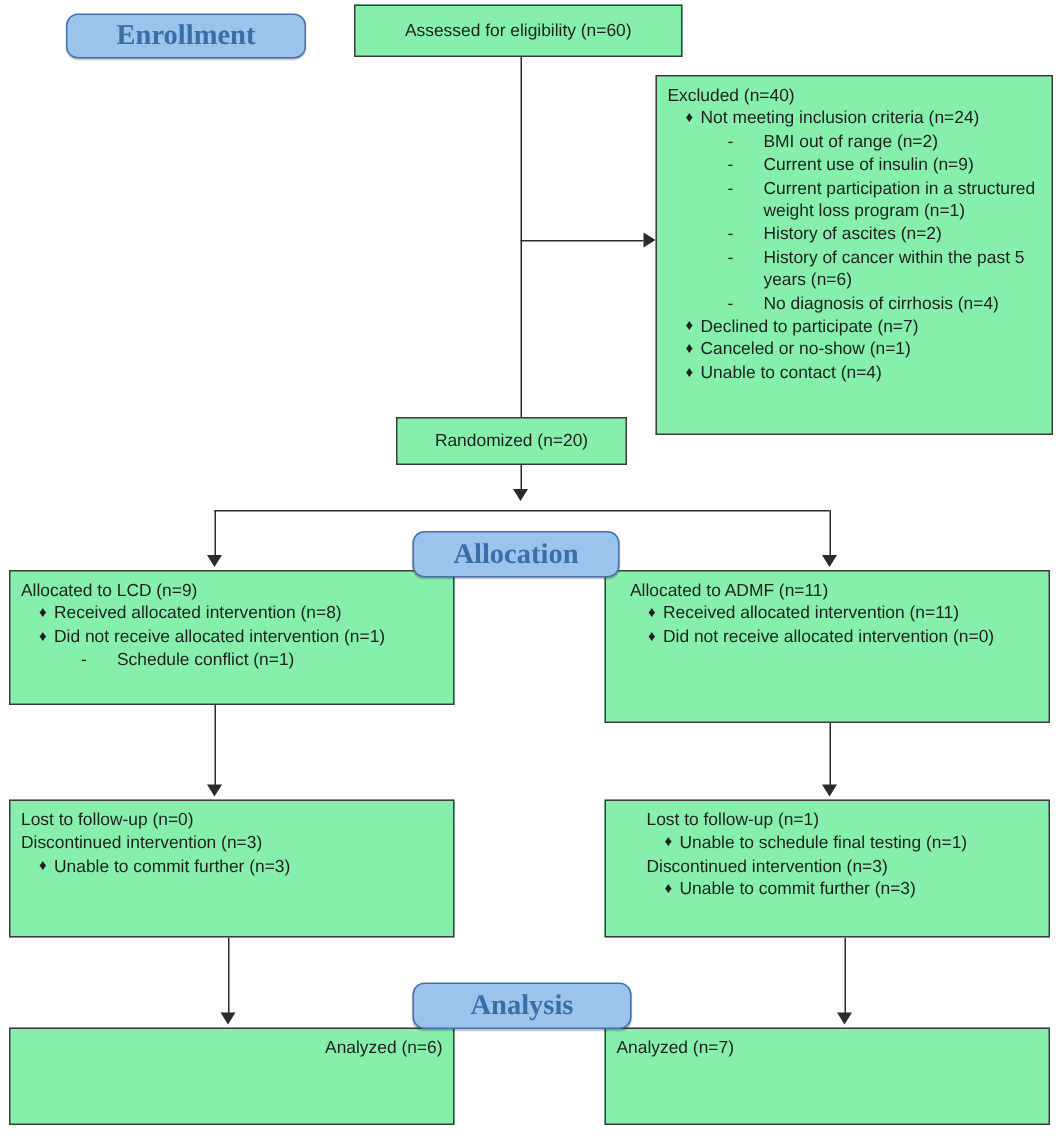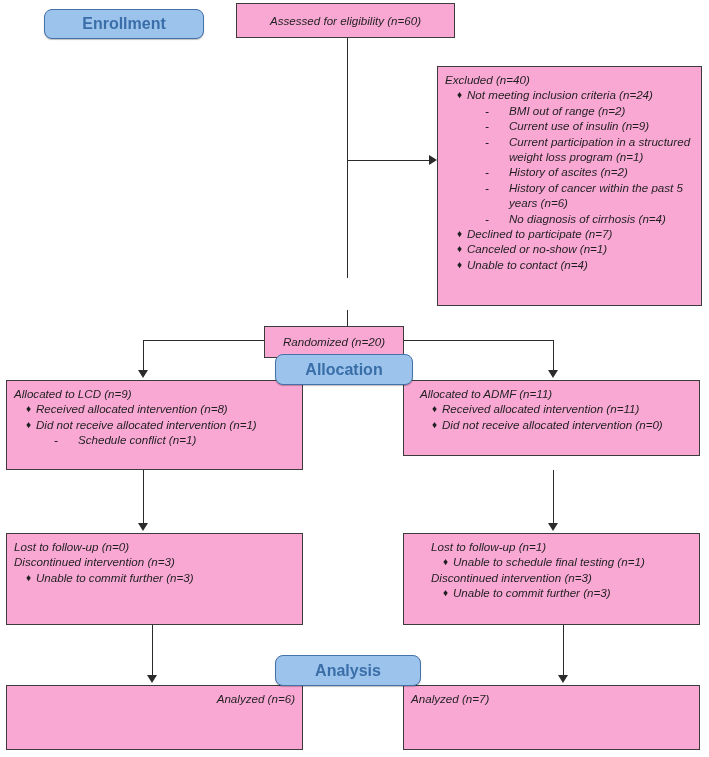--- a/index.html
+++ b/index.html
@@ -15,48 +15,48 @@
     position: relative;
     width: 709px;
     height: 757px;
     background: #ffffff;
     overflow: hidden;
   }
   .box {
     position: absolute;
     box-sizing: border-box;
     border: 1.4px solid #3c3c3c;
-    background: #f9a8d4;
+    background: #86efac;
     font-size: 11.6px;
     line-height: 15.4px;
     color: #1f1f1f;
     padding: 5px 7px 4px 7px;
     z-index: 2;
-    font-style: italic;
   }
   .box.center {
     display: flex;
     align-items: center;
     justify-content: center;
     padding: 0;
   }
   .pill {
     position: absolute;
     box-sizing: border-box;
     background: #9cc3eb;
     border: 1.4px solid #4472a8;
     border-radius: 8px;
     color: #3a6ea8;
-    font-size: 16px;
+    font-size: 19px;
     font-weight: bold;
     display: flex;
     align-items: center;
     justify-content: center;
     z-index: 6;
     box-shadow: 0 1px 1px rgba(0,0,0,0.25);
+    font-family: Liberation Serif, serif;
   }
   .line-v {
     position: absolute;
     width: 0;
     border-left: 1.4px solid #2b2b2b;
     z-index: 1;
   }
   .line-h {
     position: absolute;
     height: 0;
@@ -125,21 +125,21 @@
 
   <div class="box center" style="left:236px; top:3px; width:219px; height:35px;">
     <span>Assessed for eligibility (n=60)</span>
   </div>
 
   <div class="line-v" style="left:347px; top:38px; height:240px;"></div>
 
   <div class="line-h" style="left:347px; top:160px; width:82px;"></div>
   <div class="arrow-right" style="left:429px; top:155px;"></div>
 
-  <div class="box" style="left:437px; top:50px; width:265px; height:240px;margin-top:16px;">
+  <div class="box" style="left:437px; top:50px; width:265px; height:240px;">
     <div class="line1">Excluded (n=40)</div>
     <ul class="lvl1">
       <li>
         <span class="bullet">♦</span>
         <span>Not meeting inclusion criteria (n=24)</span>
         <ul class="lvl2">
           <li>
             <span class="dash">-</span>
             <span>BMI out of range (n=2)</span>
           </li>
@@ -173,21 +173,21 @@
         <span class="bullet">♦</span>
         <span>Canceled or no-show (n=1)</span>
       </li>
       <li>
         <span class="bullet">♦</span>
         <span>Unable to contact (n=4)</span>
       </li>
     </ul>
   </div>
 
-  <div class="box center" style="left:264px; top:278px; width:140px; height:32px;margin-top:48px;">
+  <div class="box center" style="left:264px; top:278px; width:154px; height:32px;">
     <span>Randomized (n=20)</span>
   </div>
 
   <div class="line-v" style="left:347px; top:310px; height:18px;"></div>
   <div class="arrow-down" style="left:342px; top:326px;"></div>
   <div class="line-h" style="left:143px; top:340px; width:410px;"></div>
   <div class="line-v" style="left:143px; top:340px; height:32px;"></div>
   <div class="arrow-down" style="left:138px; top:370px;"></div>
   <div class="line-v" style="left:553px; top:340px; height:32px;"></div>
   <div class="arrow-down" style="left:548px; top:370px;"></div>
@@ -209,21 +209,21 @@
         <ul class="lvl2">
           <li>
             <span class="dash">-</span>
             <span>Schedule conflict (n=1)</span>
           </li>
         </ul>
       </li>
     </ul>
   </div>
 
-  <div class="box" style="left:403px; top:380px; width:297px; height:76px;padding-left:16px;">
+  <div class="box" style="left:403px; top:380px; width:297px; height:102px;padding-left:16px;">
     <div class="line1">Allocated to ADMF (n=11)</div>
     <ul class="lvl1">
       <li>
         <span class="bullet">♦</span>
         <span>Received allocated intervention (n=11)</span>
       </li>
       <li>
         <span class="bullet">♦</span>
         <span>Did not receive allocated intervention (n=0)</span>
       </li>

